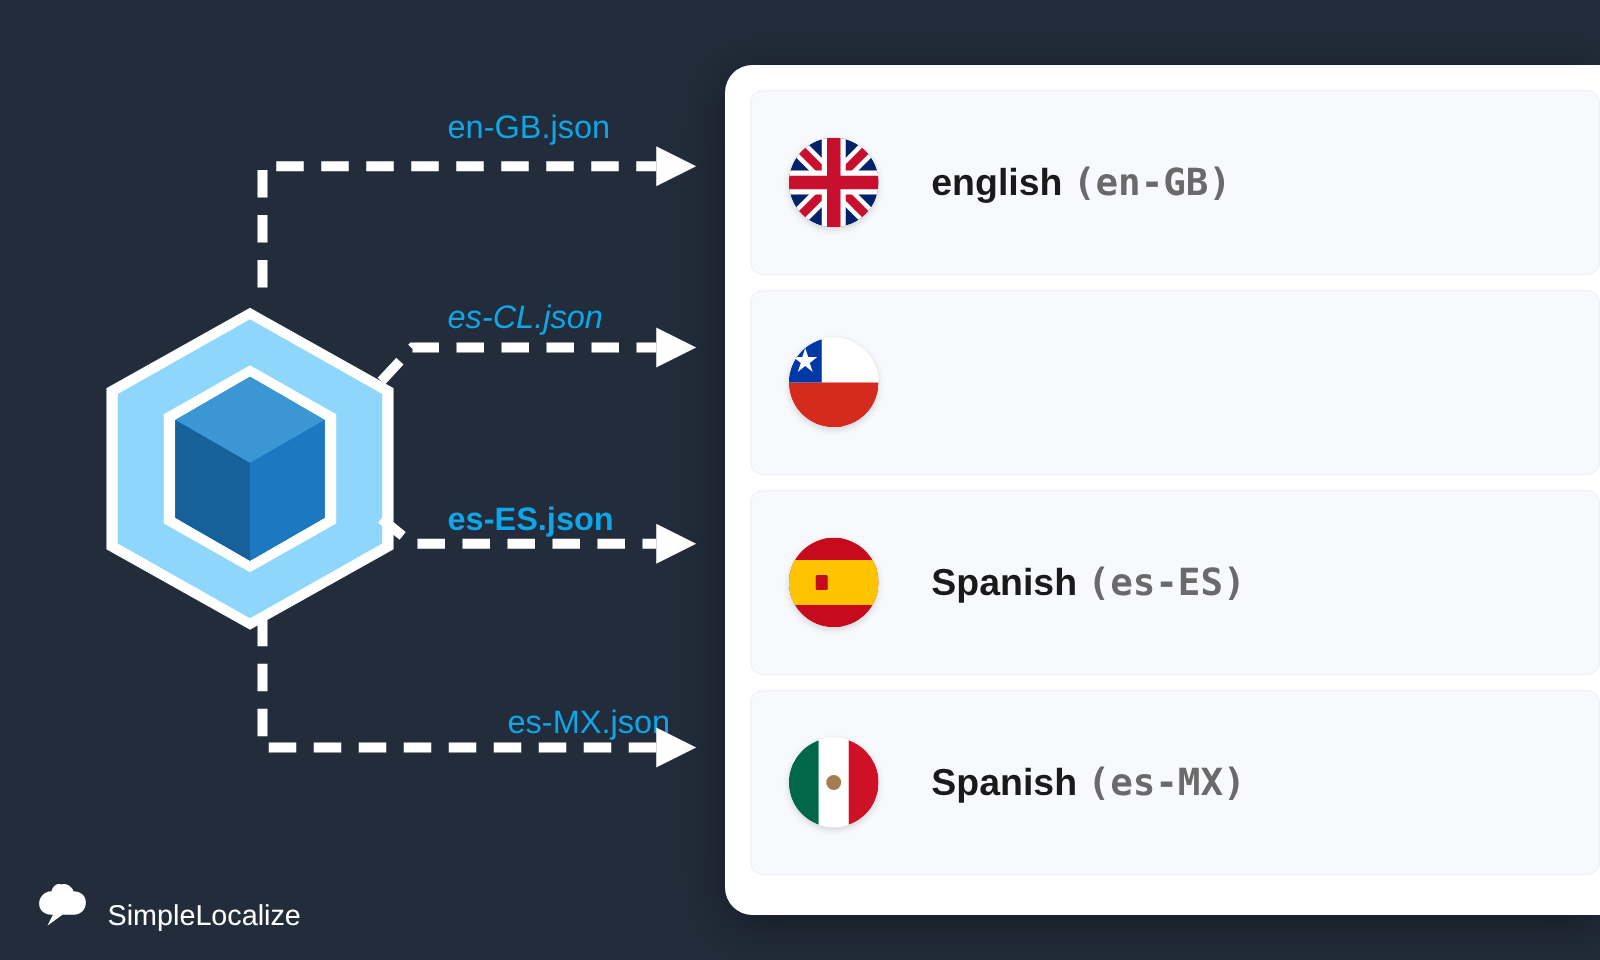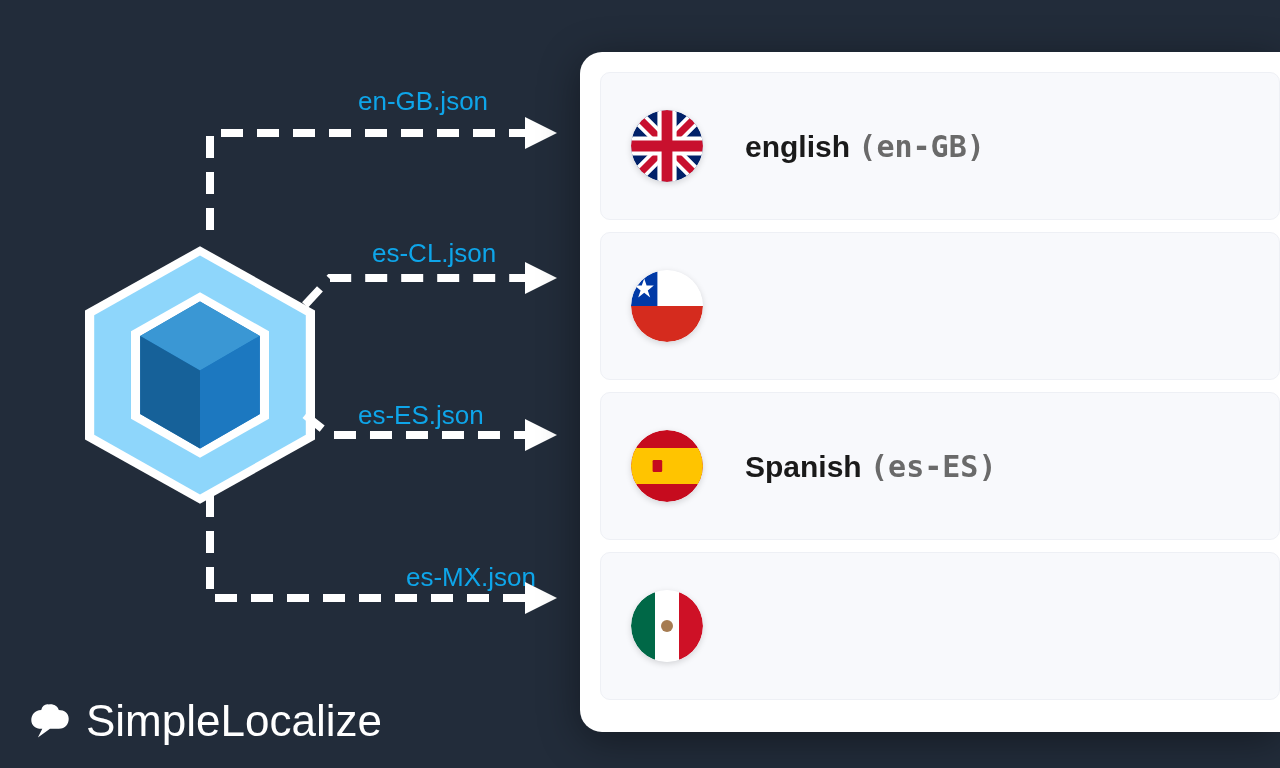--- a/index.html
+++ b/index.html
@@ -65,24 +65,24 @@
   .locale-text .code {
     font-family: "SFMono-Regular", Consolas, monospace;
     color: #6a6a6a;
     font-weight: 600;
   }
   .brand {
     position: absolute;
     left: 28px;
     bottom: 22px;
     display: flex;
-    align-items: center;
+    align-items: flex-end;
     gap: 14px;
     color: #fff;
-    font-size: 44px;
+    font-size: 23px;
     font-weight: 500;
   }
   .brand-icon {
     width: 44px;
     height: 44px;
   }
 </style>
 </head>
 <body>
 
@@ -92,22 +92,22 @@
     <polygon points="50,4 96,30 96,82 50,108 4,82 4,30" fill="#8ed6fb"></polygon>
     <polygon points="50,20 80,37 80,75 50,92 20,75 20,37" fill="#ffffff"></polygon>
     <polygon points="50,24 76,39 76,73 50,88 24,73 24,39" fill="#1c78c0"></polygon>
     <polygon points="50,24 76,39 50,54 24,39" fill="#3a97d4"></polygon>
     <polygon points="50,54 76,39 76,73 50,88" fill="#1c78c0"></polygon>
     <polygon points="50,54 24,39 24,73 50,88" fill="#166199"></polygon>
   </svg>
 </div>
 
 <div class="file-label" style="left:358px; top:86px;">en-GB.json</div>
-<div class="file-label" style="left:372px; top:238px;">es-CL.json</div>
-<div class="file-label" style="left:358px; top:400px;">es-ES.json</div>
+<div class="file-label" style="left:358px; top:238px;font-style:italic;">es-CL.json</div>
+<div class="file-label" style="left:358px; top:400px;font-weight:bold;">es-ES.json</div>
 <div class="file-label" style="left:358px; top:562px;margin-left:48px;">es-MX.json</div>
 
 <svg class="arrow-svg" style="left:195px; top:115px;" width="370" height="120">
   <path d="M 15 115 L 15 18 L 330 18" stroke="#fff" stroke-width="8" fill="none" stroke-dasharray="22 14" stroke-linecap="butt"></path>
   <polygon points="330,2 362,18 330,34" fill="#fff"></polygon>
 </svg>
 
 <svg class="arrow-svg" style="left:300px; top:260px;" width="265" height="50">
   <path d="M 5 45 L 30 18 L 225 18" stroke="#fff" stroke-width="8" fill="none" stroke-dasharray="22 14"></path>
   <polygon points="225,2 257,18 225,34" fill="#fff"></polygon>
@@ -186,20 +186,23 @@
             <circle cx="30" cy="30" r="30"></circle>
           </clipPath>
         <g clip-path="url(#cmx)">
           <rect width="20" height="60" fill="#006847"></rect>
           <rect x="20" width="20" height="60" fill="#fff"></rect>
           <rect x="40" width="20" height="60" fill="#ce1126"></rect>
           <circle cx="30" cy="30" r="5" fill="#a67c52"></circle>
         </g>
       </svg>
     </div>
+    <div class="locale-text">
+      <span>Spanish</span> <span class="code">(<span>es-MX</span>)</span>
+    </div>
   </div>
 
 </div>
 
 <div class="brand">
   <svg class="brand-icon" viewBox="0 0 40 40">
     <path d="M12 10 C6 10 3 15 3 19 C3 24 7 27 12 27 L13 27 L9 35 L20 27 L28 27 C34 27 37 23 37 18 C37 13 33 10 28 10 C27 6 22 4 19 5 C16 4 13 6 12 10 Z" fill="#fff"></path>
   </svg>
   <span>SimpleLocalize</span>
 </div>

